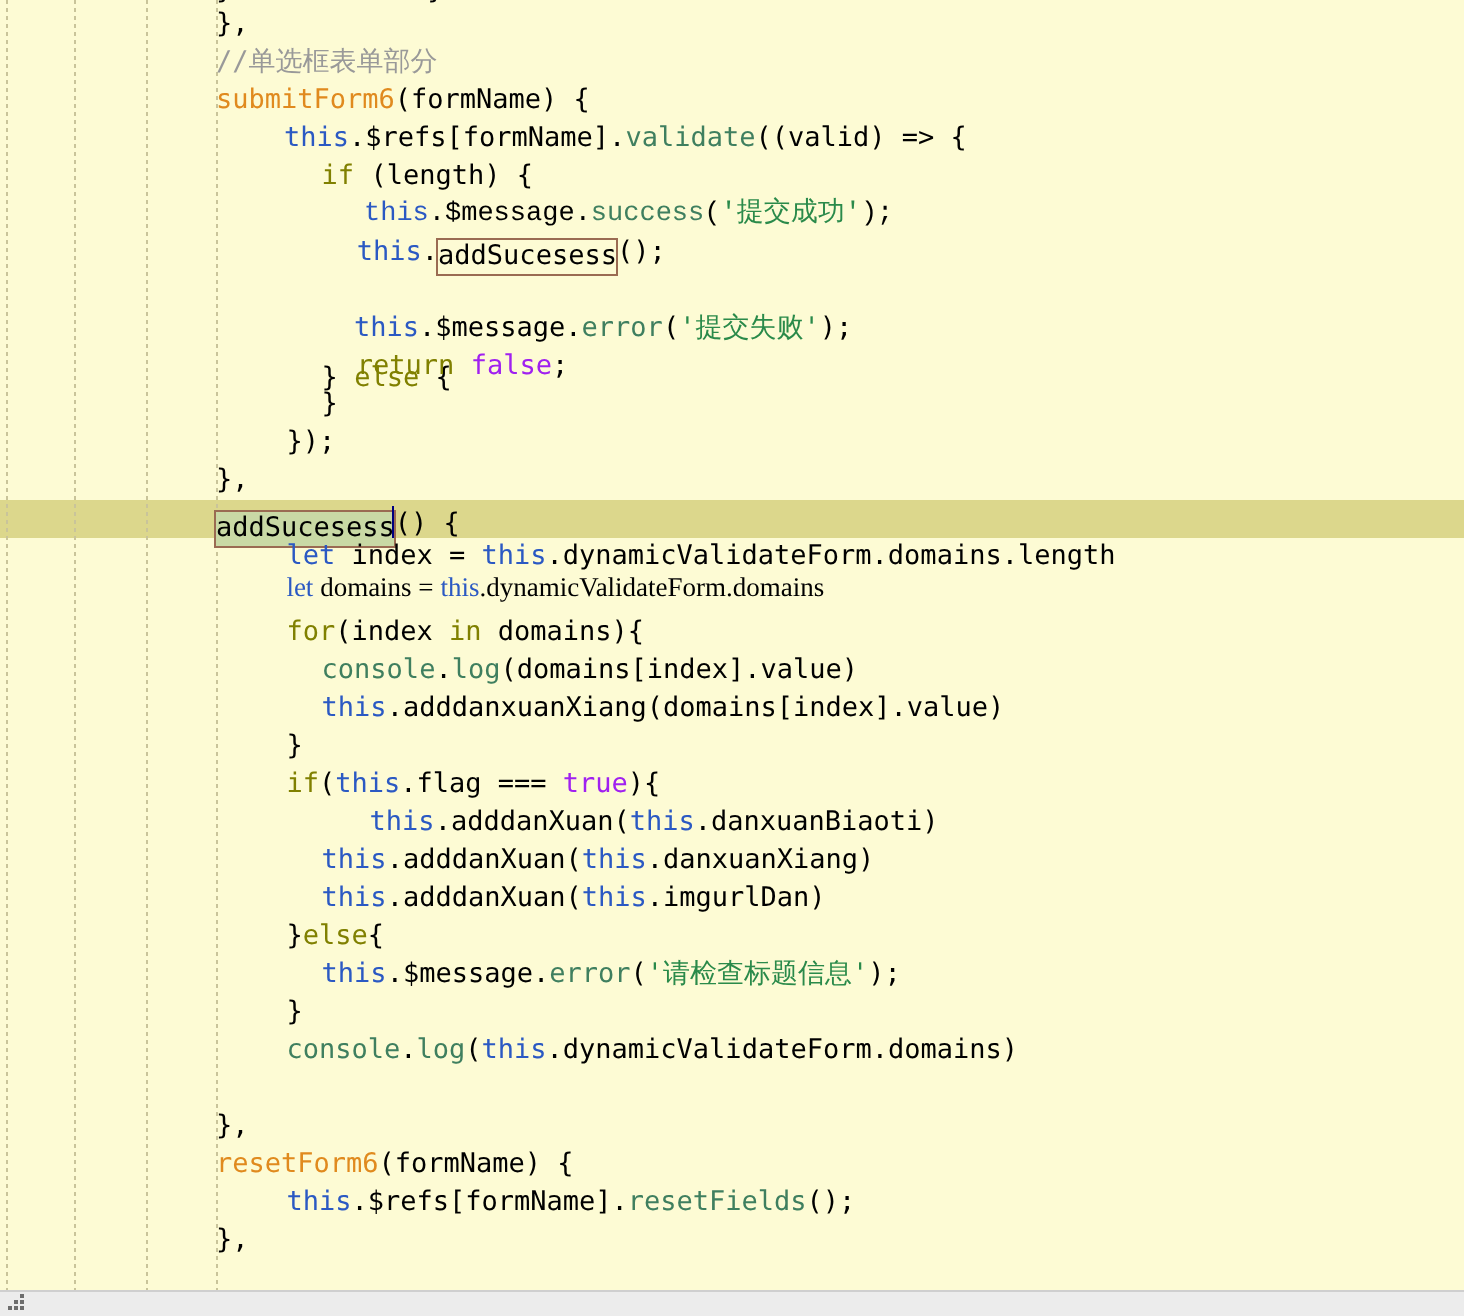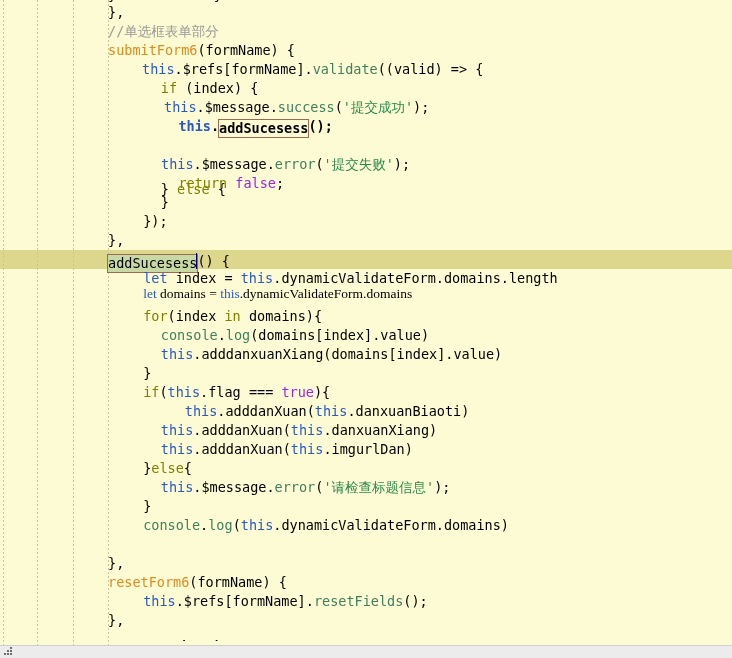--- a/index.html
+++ b/index.html
@@ -168,25 +168,25 @@
         <div class="rail" style="left: 3px;"></div>
         <div class="rail" style="left: 37px;"></div>
         <div class="rail" style="left: 73px;"></div>
         <div class="rail" style="left: 108px;"></div>
       </div>
     <div id="lines-host">
         <div class="line" style="left: 108px; top: 3px;"><span class="tok-plain">},</span></div>
         <div class="line" style="left: 108px; top: 22px;"><span class="tok-comment">//单选框表单部分</span></div>
         <div class="line" style="left: 108px; top: 41px;"><span class="tok-fn">submitForm6</span><span class="tok-plain">(formName) {</span></div>
         <div class="line" style="left: 142px; top: 60px;"><span class="tok-this">this</span><span class="tok-plain">.$refs[formName].</span><span class="tok-method">validate</span><span class="tok-plain">((valid) =&gt; {</span></div>
-        <div class="line" style="left: 160.8px; top: 79px;"><span class="tok-kw2">if</span><span class="tok-plain"> (index) {</span></div>
-        <div class="line" style="left: 164px; top: 98px;"><span class="tok-this">this</span><span class="tok-plain">.$message.</span><span class="tok-method">success</span><span class="tok-plain">(</span><span class="tok-str">'提交成功'</span><span class="tok-plain">);</span></div>
-        <div class="line" style="left: 178.4px; top: 117px; font-weight: bold;"><span class="tok-this">this</span><span class="tok-plain">.</span><span class="occ"><span class="tok-plain">addSucesess</span></span><span class="tok-plain">();</span></div>
+        <div class="line" style="left: 160.8px; top: 79px;"><span class="tok-kw2">if</span><span class="tok-plain"> (length) {</span></div>
+        <div class="line" style="left: 182px; top: 98px; font-family: Liberation Mono, monospace;"><span class="tok-this">this</span><span class="tok-plain">.$message.</span><span class="tok-method">success</span><span class="tok-plain">(</span><span class="tok-str">'提交成功'</span><span class="tok-plain">);</span></div>
+        <div class="line" style="left: 178.4px; top: 117px;"><span class="tok-this">this</span><span class="tok-plain">.</span><span class="occ"><span class="tok-plain">addSucesess</span></span><span class="tok-plain">();</span></div>
         <div class="line" style="left: 160.8px; top: 136px; margin-top: 44px;"><span class="tok-plain">} </span><span class="tok-kw2">else</span><span class="tok-plain"> {</span></div>
-        <div class="line" style="left: 161px; top: 155px; text-align: right;"><span class="tok-this">this</span><span class="tok-plain">.$message.</span><span class="tok-method">error</span><span class="tok-plain">(</span><span class="tok-str">'提交失败'</span><span class="tok-plain">);</span></div>
+        <div class="line" style="left: 177px; top: 155px; text-align: right;"><span class="tok-this">this</span><span class="tok-plain">.$message.</span><span class="tok-method">error</span><span class="tok-plain">(</span><span class="tok-str">'提交失败'</span><span class="tok-plain">);</span></div>
         <div class="line" style="left: 178.4px; top: 174px;"><span class="tok-kw2">return</span><span class="tok-plain"> </span><span class="tok-lit">false</span><span class="tok-plain">;</span></div>
         <div class="line" style="left: 160.8px; top: 193px;"><span class="tok-plain">}</span></div>
         <div class="line" style="left: 143.2px; top: 212px;"><span class="tok-plain">});</span></div>
         <div class="line" style="left: 108px; top: 231px;"><span class="tok-plain">},</span></div>
         <div class="line" style="left: 108px; top: 250px;"><span class="occ occ-sel"><span class="tok-plain">addSucesess</span></span><span class="caret"></span><span class="tok-plain">() {</span></div>
         <div class="line" style="left: 143.2px; top: 269px;"><span class="tok-this">let</span><span class="tok-plain"> index = </span><span class="tok-this">this</span><span class="tok-plain">.dynamicValidateForm.domains.length</span></div>
         <div class="line" style="left: 143.2px; top: 284px; font-family: Liberation Serif, serif;"><span class="tok-this">let</span><span class="tok-plain"> domains = </span><span class="tok-this">this</span><span class="tok-plain">.dynamicValidateForm.domains</span></div>
         <div class="line" style="left: 143.2px; top: 307px; text-align: center;"><span class="tok-kw2">for</span><span class="tok-plain">(index </span><span class="tok-kw2">in</span><span class="tok-plain"> domains){</span></div>
         <div class="line" style="left: 160.8px; top: 326px;"><span class="tok-method">console</span><span class="tok-plain">.</span><span class="tok-method">log</span><span class="tok-plain">(domains[index].value)</span></div>
         <div class="line" style="left: 160.8px; top: 345px;"><span class="tok-this">this</span><span class="tok-plain">.adddanxuanXiang(domains[index].value)</span></div>

